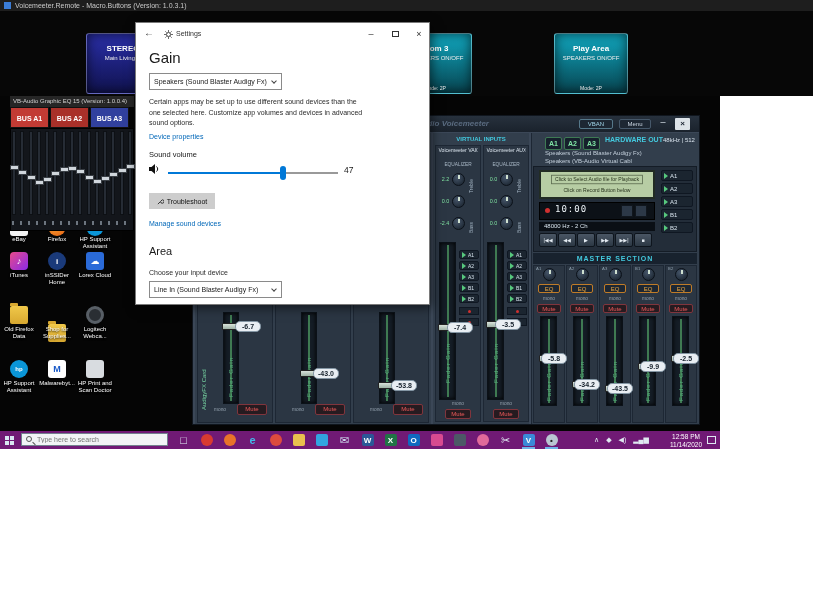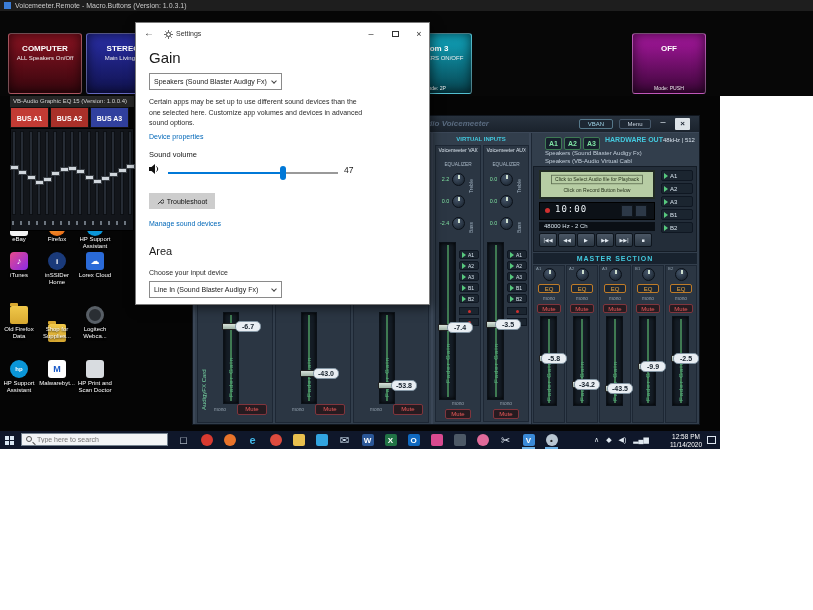--- a/index.html
+++ b/index.html
@@ -80,21 +80,21 @@
   .vm-eqbtn{position:absolute;background:#1d2733;border:1px solid #c07c28;border-radius:2px;color:#eda73f;font-size:6px;text-align:center;line-height:8px}
   .vm-dotbox{position:absolute;background:#1b2530;border:1px solid #0f1722}
   .vm-dotbox::after{content:'';position:absolute;left:8px;top:2px;width:3px;height:3px;background:#d03030;border-radius:50%}
   .vm-lcd{position:absolute;background:#b7cda4;border:2px solid #222c24}
   .vm-lcd .l1{margin:2px 2px 1px;border:1px solid #5e6e52;font-size:6px;transform:scale(.85);color:#27331c;text-align:center;line-height:9px;white-space:nowrap;overflow:hidden}
   .vm-lcd .l2{font-size:6px;transform:scale(.85);color:#27331c;text-align:center;line-height:9px;white-space:nowrap;overflow:hidden}
   .vm-trans{position:absolute;width:18px;height:14px;background:linear-gradient(#4a5664,#2c3844);border:1px solid #0e151d;border-radius:2px;color:#e4ebf2;font-size:5px;text-align:center;line-height:13px;white-space:nowrap}
   .vm-sname{position:absolute;font-size:6px;color:#d9e3ec;text-align:center;transform:scale(.85);white-space:nowrap;overflow:hidden}
 
   
-  .taskbar{left:0;top:431px;width:720px;height:18px;background:#0f172a;z-index:20}
+  .taskbar{left:0;top:431px;width:720px;height:18px;background:#701a75;z-index:20}
   .tb-sq{position:absolute;width:4px;height:4px;background:#d9e6f2}
   .tb-search{position:absolute;left:21px;top:2px;width:147px;height:13px;background:#f2f4f6;border:1px solid #72808e}
   .mag{position:absolute;left:4px;top:2px;width:6px;height:6px;border:1px solid #555;border-radius:50%}
   .mag::after{content:'';position:absolute;left:5px;top:6px;width:4px;height:1px;background:#555;transform:rotate(45deg)}
   .tb-search input{position:absolute;left:15px;top:0;width:125px;height:11px;border:none;background:transparent;font-size:7px;color:#4a5560;outline:none;font-family:inherit}
   .tb-apps{position:absolute;left:172px;top:0;height:18px;display:flex}
   .tb-app{width:23px;height:18px;display:flex;align-items:center;justify-content:center;position:relative}
   .tb-app.active::after{content:'';position:absolute;bottom:0;left:5px;width:13px;height:2px;background:#6fb4e8}
   .tb-glyph{display:flex;align-items:center;justify-content:center;width:12px;height:12px;font-size:8px;font-weight:bold}
   .tb-glyph.circle{border-radius:50%}
@@ -109,42 +109,37 @@
 
 <div class="screen">
 
   <div class="abs desktop-bg"></div>
 
   <div class="abs macro-win">
     <div class="abs macro-titlebar nowrap">
       <div class="abs macro-appico"></div>
       <span>Voicemeeter.Remote - Macro.Buttons (Version: 1.0.3.1)</span>
     </div>
-    <div class="abs macro-btn mb-red" style="left:8px">
-      <div class="t">COMPUTER</div>
-      <div class="s">ALL Speakers On/Off</div>
-      <div class="m"></div>
-    </div>
     <div class="abs macro-btn mb-blue" style="left:86px">
       <div class="t">STEREO</div>
       <div class="s">Main Living O</div>
       <div class="m"></div>
     </div>
     <div class="abs macro-btn mb-dark" style="left:164px"></div>
     <div class="abs macro-btn mb-dark" style="left:242px"></div>
     <div class="abs macro-btn mb-dark" style="left:320px"></div>
     <div class="abs macro-btn mb-teal" style="left:398px">
       <div class="t">room 3</div>
       <div class="s">SPEAKERS ON/OFF</div>
       <div class="m">Mode: 2P</div>
     </div>
-    <div class="abs macro-btn mb-mag" style="left:632px">
-      <div class="t">OFF</div>
-      <div class="s"></div>
-      <div class="m">Mode: PUSH</div>
+    <div class="abs macro-btn mb-teal" style="left:554px">
+      <div class="t">Play Area</div>
+      <div class="s">SPEAKERS ON/OFF</div>
+      <div class="m">Mode: 2P</div>
     </div>
   </div>
 
   <div class="dico i-white" style="left:10px;top:218px">
       <span>e</span>
     </div>
   <div class="dico i-ff" style="left:48px;top:218px"></div>
   <div class="dico i-hp" style="left:86px;top:218px">
       <span>hp</span>
     </div>

